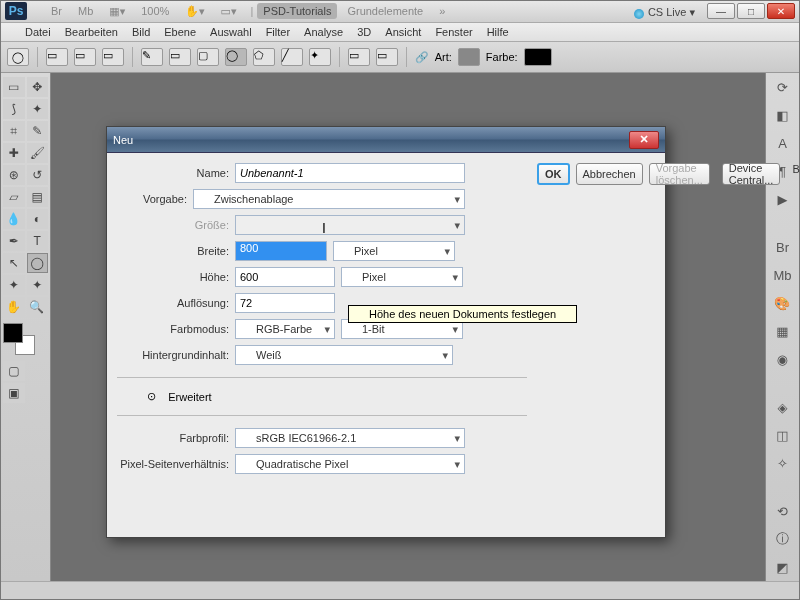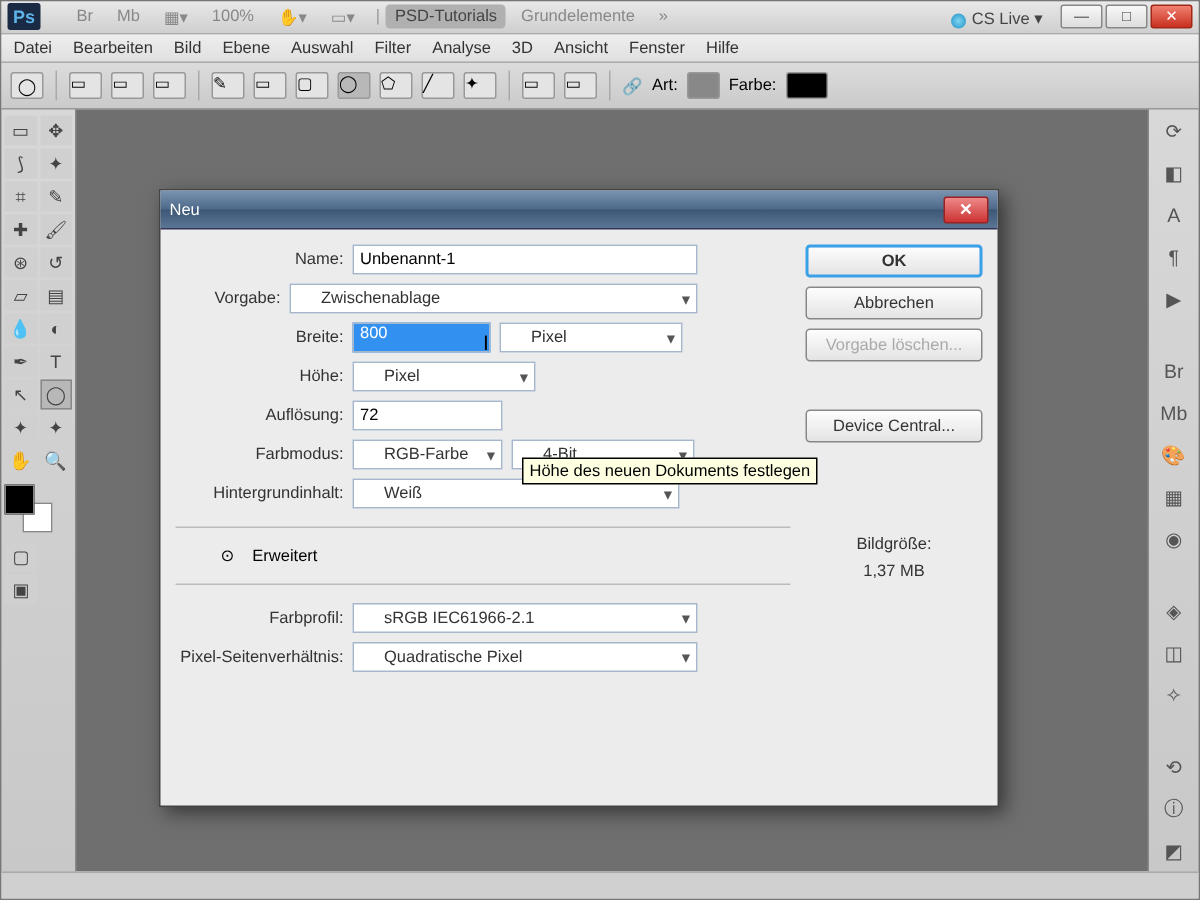--- a/index.html
+++ b/index.html
@@ -8,21 +8,21 @@
 .titlebar{height:22px;background:linear-gradient(#e8e8e8,#cfcfcf);display:flex;align-items:center;padding:0 4px;border-bottom:1px solid #aaa}
 .ps-logo{width:22px;height:18px;background:#1a2a44;color:#5cb3e8;font-weight:bold;font-size:12px;display:flex;align-items:center;justify-content:center;border-radius:2px;margin-right:18px}
 .tb-btn{padding:2px 6px;color:#888;margin-right:4px}
 .tb-btn.active{background:#b0b0b0;color:#444;border-radius:3px}
 .tb-sep{color:#999;margin:0 4px}
 .cslive{margin-left:auto;display:flex;align-items:flex-end;gap:4px;color:#444}
 .dot{width:10px;height:10px;border-radius:50%;background:radial-gradient(#7fd4f0,#1b8fc7)}
 .winbtns{display:flex;gap:2px;margin-left:8px}
 .wb{width:28px;height:16px;border:1px solid #888;background:linear-gradient(#f8f8f8,#ddd);border-radius:2px;display:flex;align-items:center;justify-content:center;font-size:10px}
 .wb.close{background:linear-gradient(#f08070,#c93020);color:#fff;border-color:#a02818}
-.menubar{height:20px;background:linear-gradient(#eee,#e0e0e0);display:flex;align-items:center;padding:0 8px;gap:14px;border-bottom:1px solid #aaa;color:#333}
+.menubar{height:20px;background:linear-gradient(#eee,#e0e0e0);display:flex;align-items:center;padding:0 24px;gap:14px;border-bottom:1px solid #aaa;color:#333}
 .optbar{height:32px;background:linear-gradient(#dcdcdc,#cacaca);border-bottom:1px solid #999;display:flex;align-items:center;padding:0 6px;gap:6px}
 .ob-icon{width:22px;height:18px;border:1px solid #999;background:#e4e4e4;border-radius:2px}
 .ob-sep{width:1px;height:20px;background:#aaa;margin:0 2px}
 .workspace{flex:1;display:flex;background:#6f6f6f}
 .toolpanel{width:50px;background:linear-gradient(#d8d8d8,#c8c8c8);border-right:1px solid #888;display:flex;flex-direction:column;padding:4px 2px;gap:2px}
 .toolrow{display:flex;gap:2px}
 .tool{width:22px;height:20px;background:#d0d0d0;border:1px solid transparent;display:flex;align-items:center;justify-content:center;font-size:12px;color:#444}
 .tool.sel{background:#b8b8b8;border:1px solid #888}
 .swatch{margin-top:4px;position:relative;width:32px;height:32px}
 .sw-fg{position:absolute;width:20px;height:20px;background:#000;border:1px solid #888;top:0;left:0}
@@ -30,34 +30,34 @@
 .canvas{flex:1;position:relative}
 .rpanel{width:34px;background:linear-gradient(#d8d8d8,#c8c8c8);border-left:1px solid #888;display:flex;flex-direction:column;align-items:center;padding:4px 0;gap:8px}
 .ricon{width:22px;height:20px;color:#555;font-size:13px;display:flex;align-items:center;justify-content:center}
 .statusbar{height:18px;background:#d0d0d0;border-top:1px solid #aaa}
 
 .dialog{position:absolute;top:126px;left:106px;width:560px;height:412px;background:#ececec;border:1px solid #444;box-shadow:4px 4px 12px rgba(0,0,0,.5)}
 .dlg-title{height:26px;background:linear-gradient(#7a93b0,#4f6b8c 48%,#3d5877 52%,#5a7694);display:flex;align-items:center;padding:0 6px;color:#fff;font-size:12px;border-bottom:1px solid #335}
 .dlg-close{margin-left:auto;width:30px;height:18px;background:linear-gradient(#e88,#c33);border:1px solid #922;border-radius:2px;color:#fff;display:flex;align-items:center;justify-content:center;font-weight:bold}
 .dlg-body{display:flex;padding:10px}
 .dlg-left{flex:1;display:flex;flex-direction:column;gap:6px}
-.dlg-right{width:128px;display:flex;flex-direction:column;gap:6px;padding-left:10px}
+.dlg-right{width:128px;display:flex;flex-direction:row;gap:6px;padding-left:10px}
 .frow{display:flex;align-items:center;gap:6px}
 .flabel{width:112px;text-align:right;color:#333}
 .flabel.dis{color:#999}
 .txtin{height:20px;border:1px solid #a6b7cc;background:#fff;padding:0 4px;color:#000}
 .txtin.sel{background:#3290f0;color:#fff}
 .drop{height:20px;border:1px solid #a6b7cc;background:#fff;display:flex;align-items:center;padding:0 20px;position:relative;color:#333}
 .drop.dis{background:#eee;color:#999}
 .drop::after{content:"▾";position:absolute;right:4px;color:#555}
 .btn{height:22px;border:1px solid #888;background:linear-gradient(#fdfdfd,#e4e4e4);border-radius:3px;display:flex;align-items:center;justify-content:center;padding:0 6px;color:#333}
 .btn.primary{border:2px solid #3aa0e8;font-weight:bold}
 .btn.dis{color:#aaa}
 .divline{height:1px;background:#bbb;margin:6px 0}
-.tooltip{position:absolute;background:#ffffe1;border:1px solid #000;padding:2px 4px;font-size:11px;color:#000}
+.tooltip{position:absolute;background:#ffffe1;border:1px solid #000;padding:2px 20px;font-size:11px;color:#000}
 </style>
 </head>
 <body>
 
 <div class="app">
   <div class="titlebar">
     <div class="ps-logo">Ps</div>
     <span class="tb-btn">Br</span>
     <span class="tb-btn">Mb</span>
     <span class="tb-btn">▦▾</span>
@@ -206,52 +206,59 @@
 
 <div class="dialog">
   <div class="dlg-title">
     <span>Neu</span>
     <div class="dlg-close">✕</div>
   </div>
   <div class="dlg-body">
     <div class="dlg-left">
       <div class="frow">
         <span class="flabel">Name:</span>
-        <input class="txtin" style="width: 230px;" value="Unbenannt-1">
+        <input class="txtin" style="width: 230px; font-style: italic;" value="Unbenannt-1">
       </div>
       <div class="frow">
         <span class="flabel" style="width:70px">Vorgabe:</span>
         <div class="drop" style="width:272px">
             <span>Zwischenablage</span>
+          </div>
+      </div>
+      <div class="frow">
+        <span class="flabel dis">Größe:</span>
+        <div class="drop dis" style="width:230px">
+            <span></span>
           </div>
       </div>
       <div class="frow">
         <span class="flabel">Breite:</span>
         <div class="txtin sel" style="width:92px"><span>800</span></div>
         <div class="drop" style="width:122px">
             <span>Pixel</span>
           </div>
       </div>
       <div class="frow">
         <span class="flabel">Höhe:</span>
+        <input class="txtin" style="width: 100px;" value="600">
         <div class="drop" style="width:122px">
             <span>Pixel</span>
           </div>
       </div>
       <div class="frow">
         <span class="flabel">Auflösung:</span>
         <input class="txtin" style="width: 100px;" value="72">
       </div>
       <div class="frow">
         <span class="flabel">Farbmodus:</span>
         <div class="drop" style="width:100px">
             <span>RGB-Farbe</span>
           </div>
         <div class="drop" style="width:122px">
-            <span>4-Bit</span>
+            <span>1-Bit</span>
           </div>
       </div>
       <div class="frow">
         <span class="flabel">Hintergrundinhalt:</span>
         <div class="drop" style="width:218px">
             <span>Weiß</span>
           </div>
       </div>
       <div class="divline"></div>
       <div class="frow" style="margin-left:30px">

